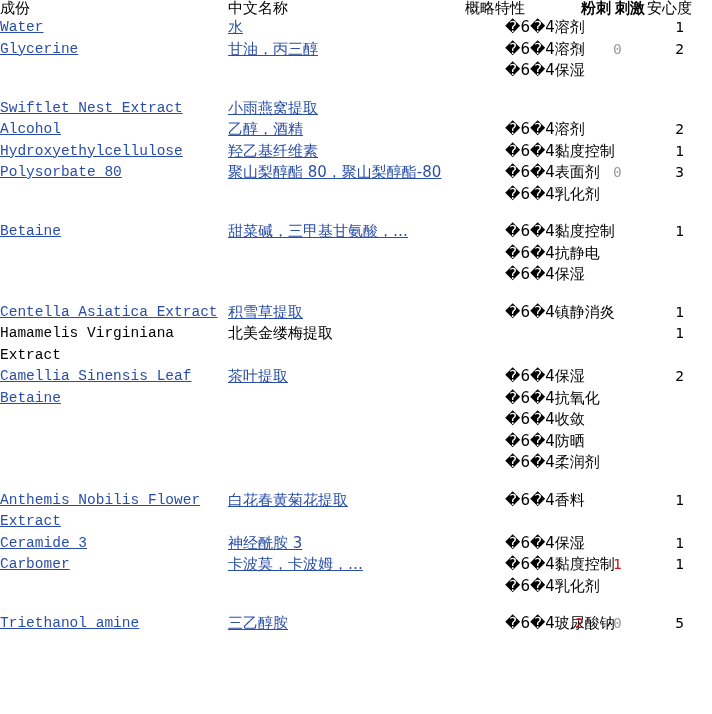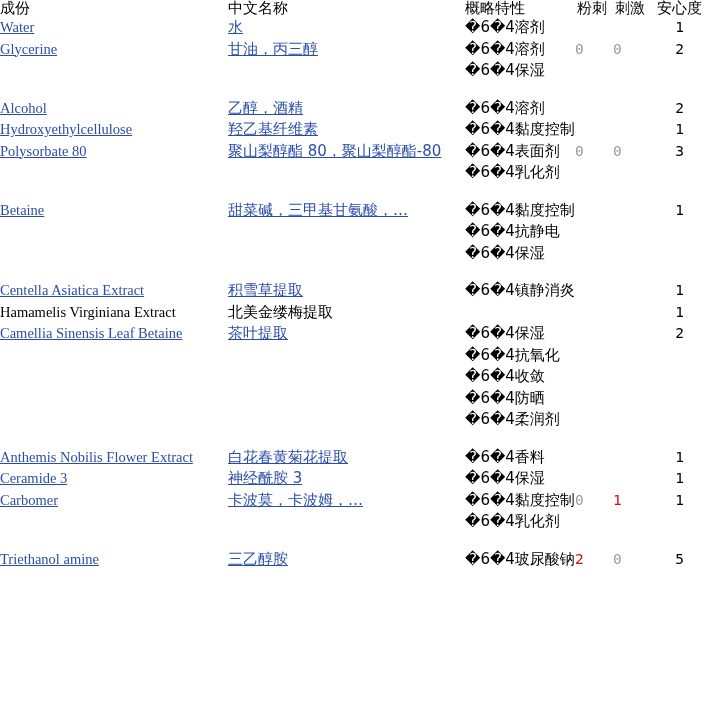--- a/index.html
+++ b/index.html
@@ -54,36 +54,36 @@
     color: #000;
     padding-bottom: 14px;
     vertical-align: top;
   }
   thead th.h-ingredient,
   thead th.h-cname,
   thead th.h-props { white-space: nowrap; }
 
   thead th.h-acne,
   thead th.h-irritate {
-    text-align: left;
+    text-align: right;
     width: 1em;
     word-break: break-all;
     padding-left: 2px;
     padding-right: 2px;
+    font-weight: bold;
   }
   thead th.h-safety {
-    text-align: center;
     white-space: nowrap;
   }
 
   
   tbody tr { vertical-align: top; }
 
   td.ingredient {
-    font-family: Liberation Serif, serif;
+    font-family: Liberation Mono, monospace;
     font-size: 14.5px;
     line-height: 21.5px;
     padding-bottom: 1px;
     padding-right: 4px;
     word-wrap: break-word;
   }
   td.ingredient .lnk {
     color: #2a4ea8;
     text-decoration: underline;
     cursor: pointer;
@@ -105,21 +105,21 @@
     text-decoration: underline;
     cursor: pointer;
   }
 
   td.props {
     font-family: "DejaVu Sans", "Liberation Sans", sans-serif;
     font-size: 15px;
     line-height: 21.5px;
     white-space: nowrap;
   }
-  td.props .prop-line { display: block; }
+  td.props .prop-line { display: block; margin-left: 40px; }
   td.props .mojibake {
     font-family: "DejaVu Sans", "Liberation Sans", sans-serif;
   }
 
   td.num {
     font-family: "DejaVu Sans Mono", "Liberation Mono", monospace;
     font-size: 14.5px;
     line-height: 21.5px;
     text-align: center;
   }
@@ -178,20 +178,28 @@
         </tr>
         <tr class="spacer-row">
           <td>&nbsp;</td>
           <td>&nbsp;</td>
           <td>&nbsp;</td>
           <td>&nbsp;</td>
           <td>&nbsp;</td>
           <td>&nbsp;</td>
         </tr>
         <tr>
+          <td class="ingredient"><span class="lnk">Swiftlet Nest Extract</span></td>
+          <td class="cname"><span class="lnk">小雨燕窝提取</span></td>
+          <td class="props">&nbsp;</td>
+          <td class="num acne"><span class="cool"></span></td>
+          <td class="num irritate"><span class="cool"></span></td>
+          <td class="num safety"><span class="dark"></span></td>
+        </tr>
+        <tr>
           <td class="ingredient"><span class="lnk">Alcohol</span></td>
           <td class="cname"><span class="lnk">乙醇，酒精</span></td>
           <td class="props">
             <span class="prop-line"><span class="mojibake">�6�4</span><span>溶剂</span></span>
           </td>
           <td class="num acne"><span class="cool"></span></td>
           <td class="num irritate"><span class="cool"></span></td>
           <td class="num safety"><span class="dark">2</span></td>
         </tr>
         <tr>

